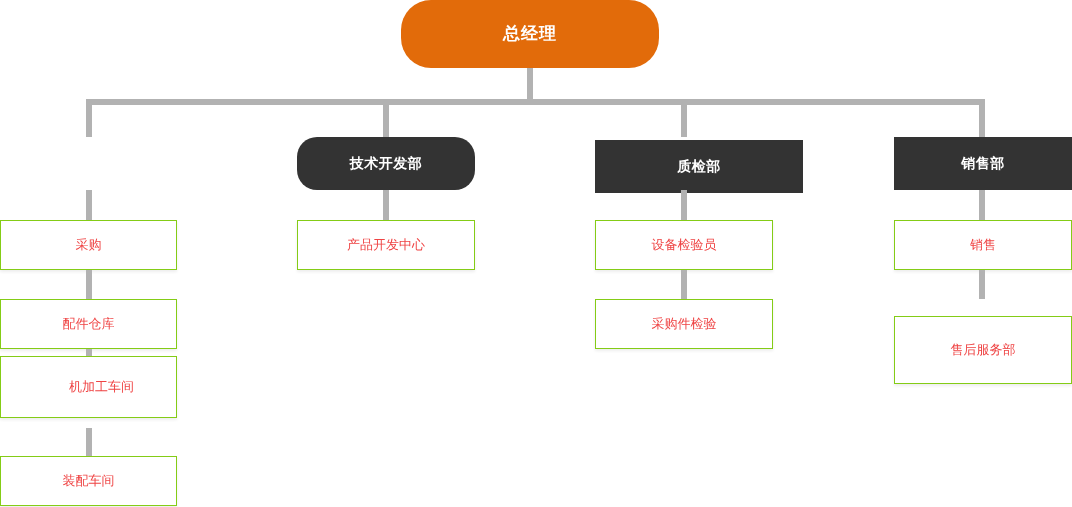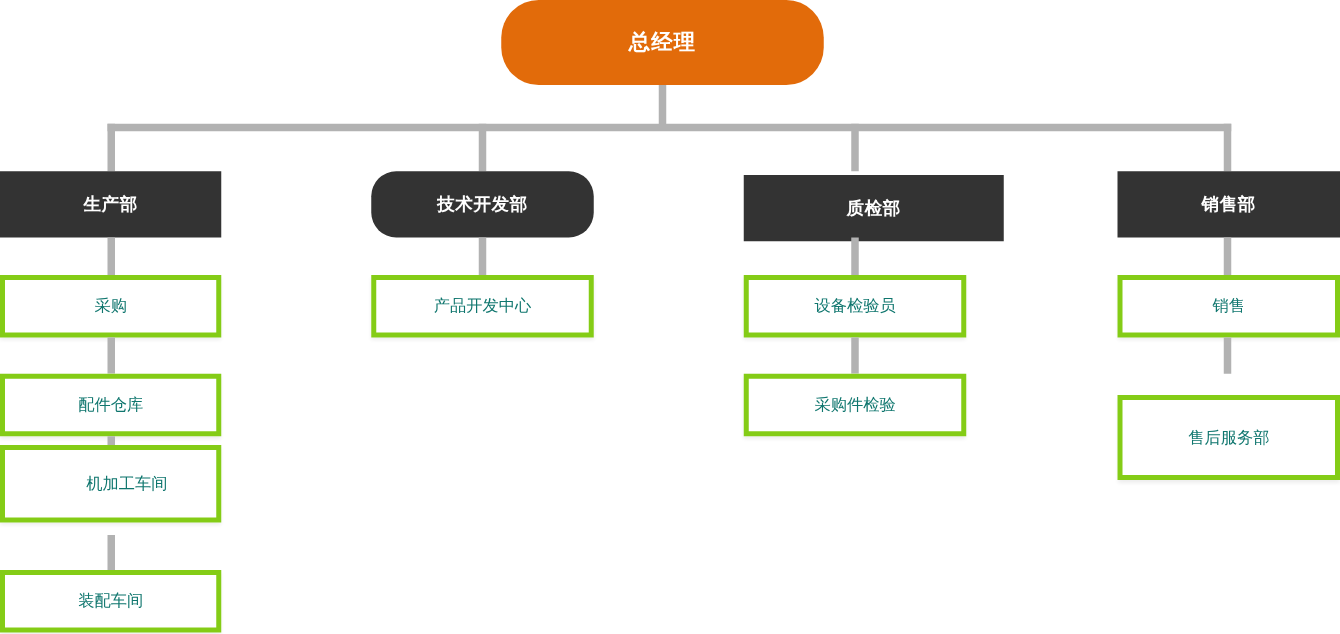--- a/index.html
+++ b/index.html
@@ -60,23 +60,23 @@
     background: #333333;
     color: #ffffff;
     font-size: 14px;
     font-weight: bold;
     letter-spacing: 0.5px;
   }
 
   
   .node-sub {
     background: #ffffff;
-    color: #0f766e;
+    color: #ef4444;
     font-size: 13px;
-    border: 4px solid #84cc16;
+    border: 1px solid #84cc16;
     box-shadow: 0 2px 3px rgba(0,0,0,0.07);
   }
 
   .node-label {
     display: block;
     white-space: nowrap;
   }
 </style>
 </head>
 <body>
@@ -89,23 +89,20 @@
 
   <div class="conn conn-v" style="left:527px; top:68px; width:6px; height:35px;"></div>
 
   <div class="conn conn-h" style="left:86px; top:99px; width:899px; height:6px;"></div>
 
   <div class="conn conn-v" style="left:86px; top:99px; width:6px; height:38px;"></div>
   <div class="conn conn-v" style="left:383px; top:99px; width:6px; height:38px;"></div>
   <div class="conn conn-v" style="left:681px; top:99px; width:6px; height:38px;"></div>
   <div class="conn conn-v" style="left:979px; top:99px; width:6px; height:38px;"></div>
 
-  <div class="node node-dept" style="left:0px; top:137px; width:177px; height:53px;">
-    <span class="node-label">生产部</span>
-  </div>
 
   <div class="conn conn-v" style="left:86px; top:190px; width:6px; height:31px;"></div>
 
   <div class="node node-sub" style="left:0px; top:220px; width:177px; height:50px;">
     <span class="node-label">采购</span>
   </div>
 
   <div class="conn conn-v" style="left:86px; top:270px; width:6px; height:29px;"></div>
 
   <div class="node node-sub" style="left:0px; top:299px; width:177px; height:50px;">

